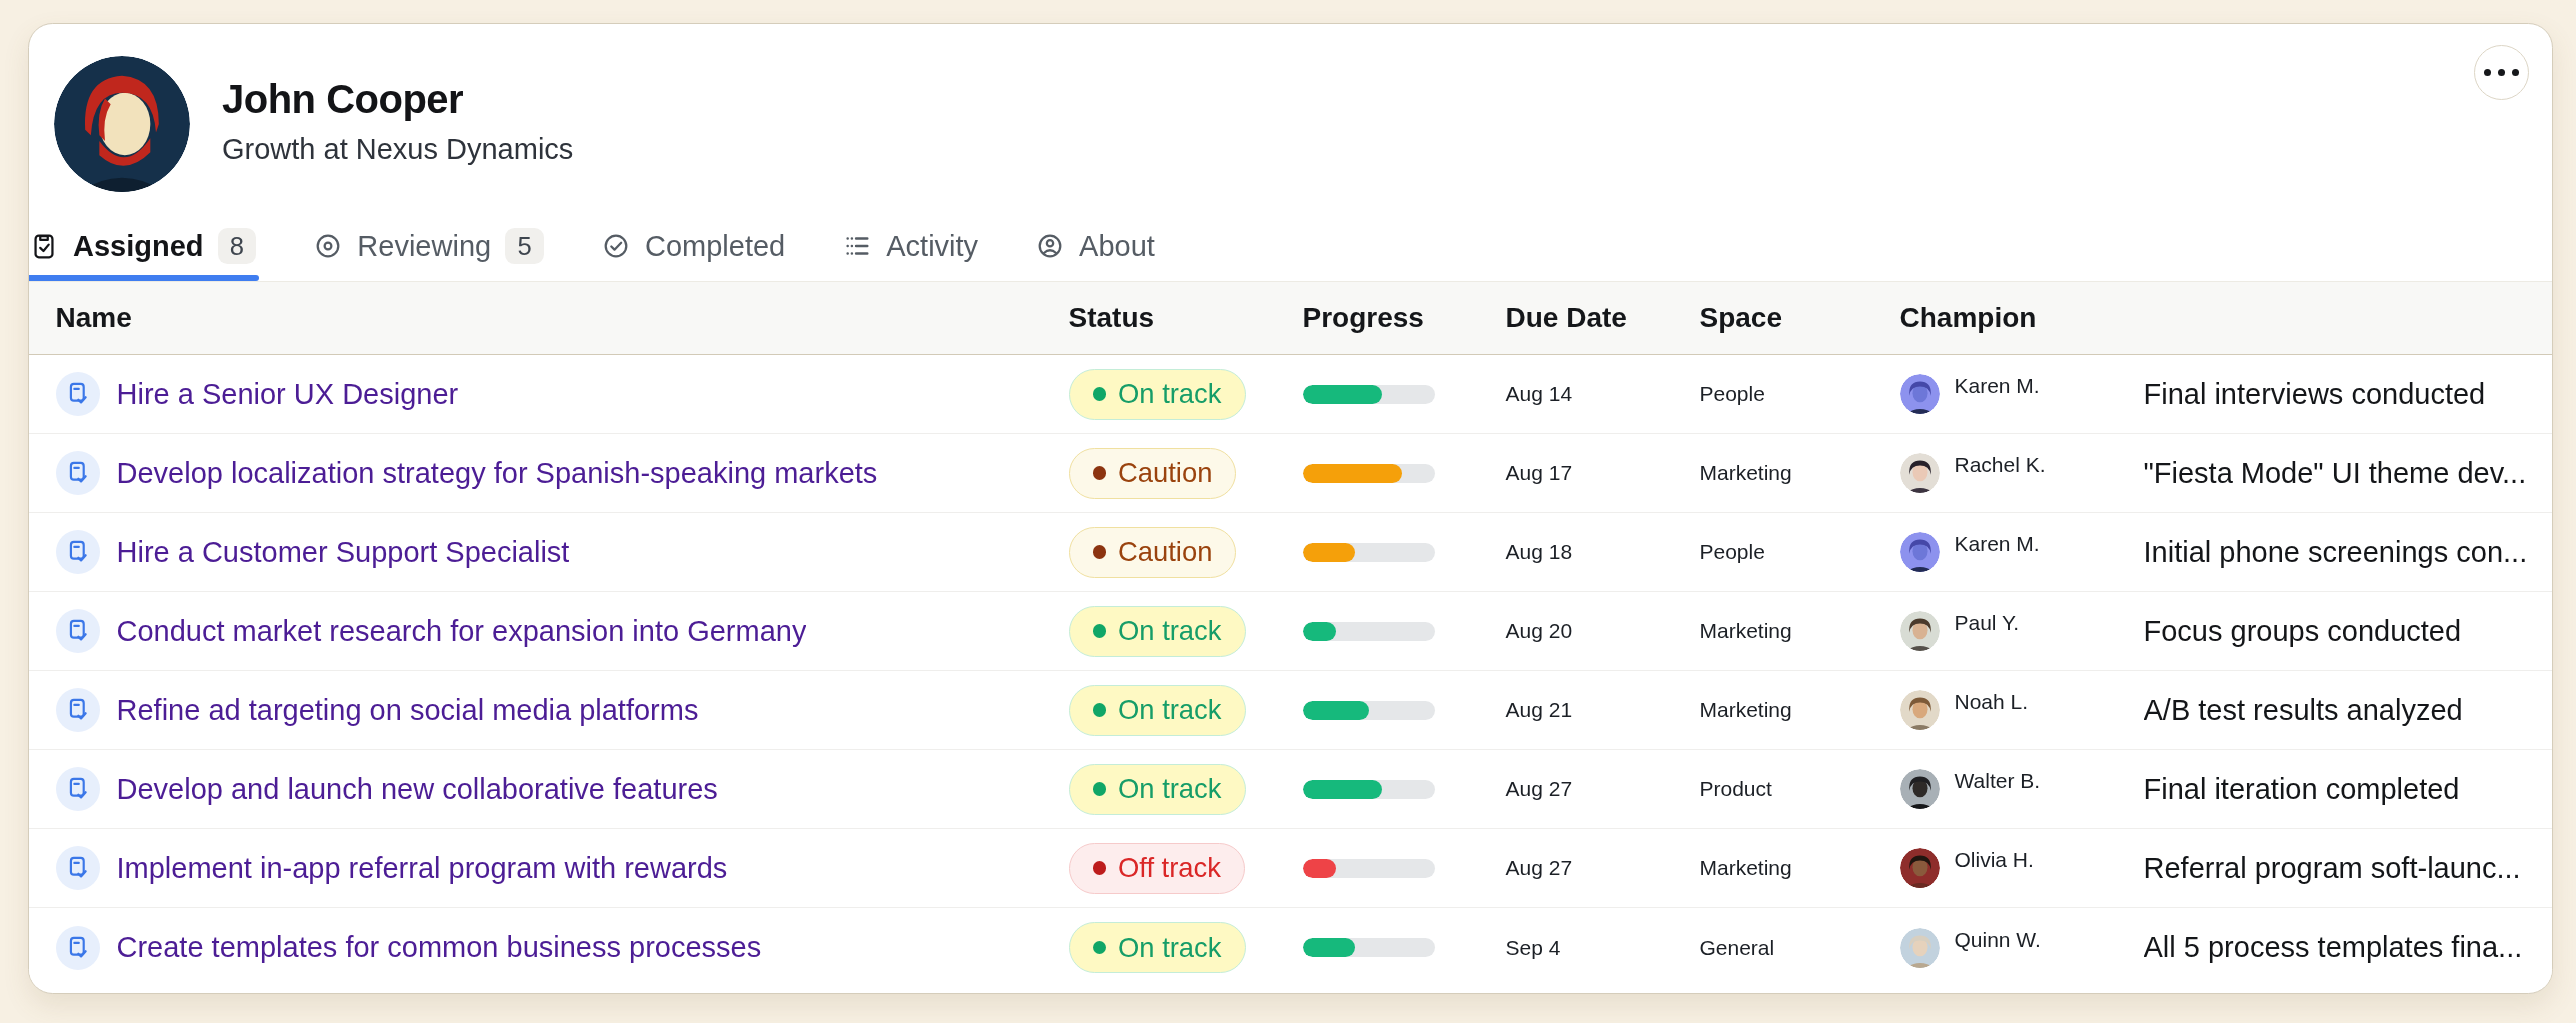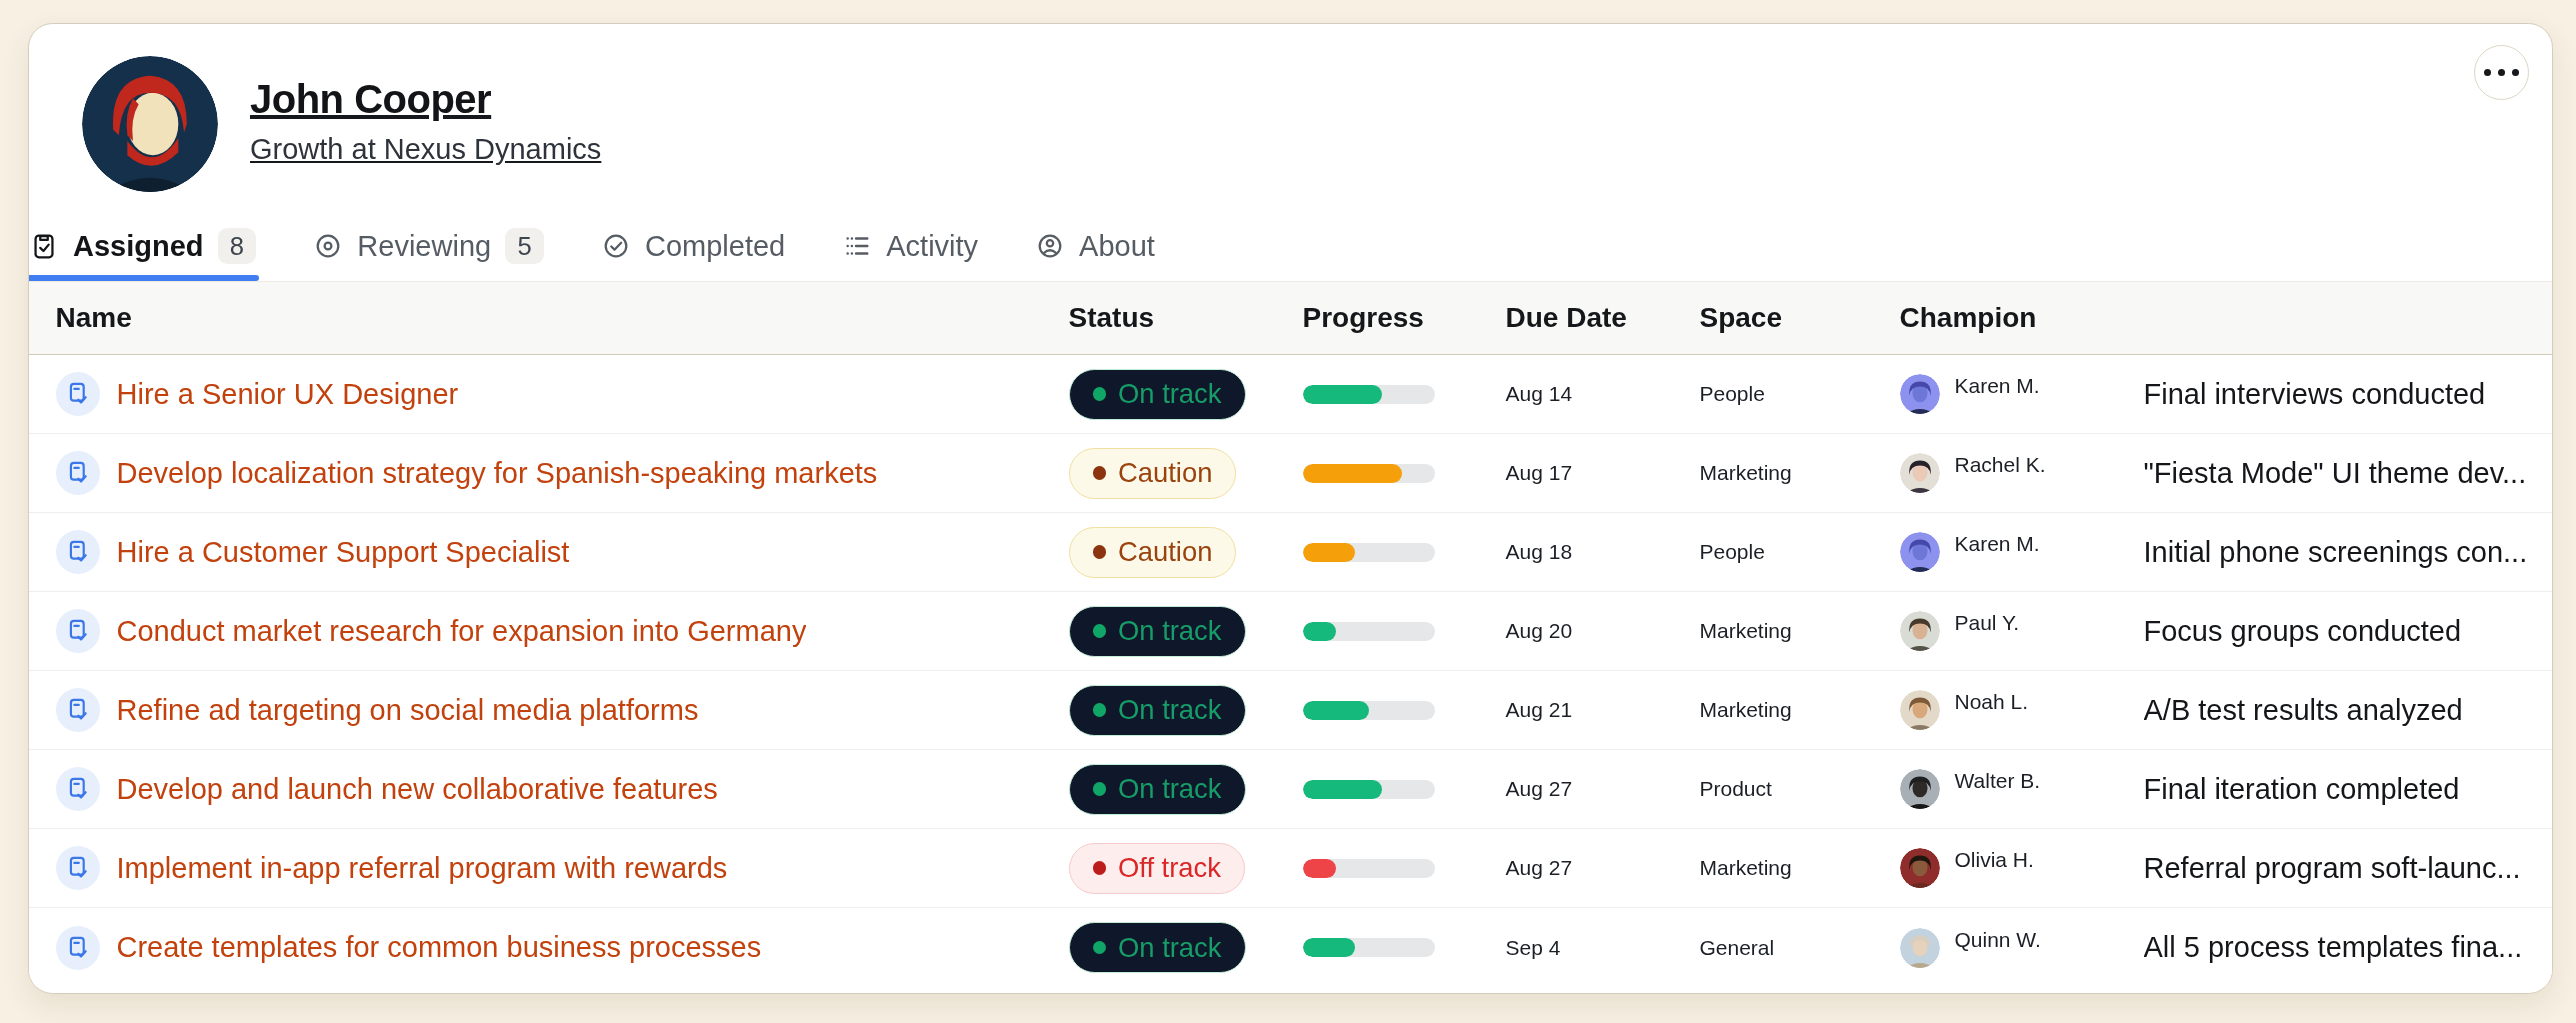--- a/index.html
+++ b/index.html
@@ -13,21 +13,21 @@
   .card {
     position: absolute; left: 28px; top: 23px;
     width: 2525px; height: 971px;
     background: #ffffff;
     border: 1.9px solid #d5cdbb;
     border-radius: 24.6px;
     box-shadow: 0 11.4px 26.5px rgba(120,100,60,.12);
     overflow: hidden;
   }
   
-  .profile-row { display: flex; align-items: flex-start; padding: 32px 38px 0 53px; position: relative; text-decoration: underline; }
+  .profile-row { display: flex; align-items: flex-start; padding: 32px 38px 0 25px; position: relative; }
   .big-avatar { width: 136px; height: 136px; border-radius: 50%; overflow: hidden; flex: 0 0 auto; }
   .big-avatar svg { display: block; width: 100%; height: 100%; }
   .profile-info { margin-left: 32px; padding-top: 21px; }
   .profile-name { font-size: 40px; font-weight: 700; color: #131417; letter-spacing: -0.5px; }
   .profile-sub { font-size: 29px; color: #2e333b; margin-top: 11.4px; }
   .menu-btn {
     position: absolute; top: 21px; right: 23px;
     width: 55px; height: 55px; border-radius: 50%;
     background: #fff; border: 1.9px solid #ddd6c6;
     display: flex; align-items: center; justify-content: center; gap: 6.6px;
@@ -65,28 +65,28 @@
   .th { display: flex; align-items: center; gap: 9.5px; }
   .th svg { width: 25.6px; height: 25.6px; }
   .row { height: 79px; border-bottom: 1.9px solid #efeeec; background: #fff; cursor: pointer; }
   .row:last-child { border-bottom: none; }
   .cell-name { display: flex; align-items: center; gap: 17px; min-width: 0; }
   .task-ic {
     width: 44px; height: 44px; border-radius: 50%; background: #e7effc;
     display: flex; align-items: center; justify-content: center; flex: 0 0 auto;
   }
   .task-ic svg { width: 25.6px; height: 25.6px; stroke: #3b77e8; }
-  .task-title { font-size: 29px; font-weight: 500; color: #c2410c; white-space: nowrap; overflow: hidden; }
+  .task-title { font-size: 29px; font-weight: 500; color: #4c1d95; white-space: nowrap; overflow: hidden; }
   .pill {
     display: inline-flex; align-items: center; gap: 12.3px;
     height: 51px; padding: 0 23px; border-radius: 26.5px;
     font-size: 27.4px; font-weight: 500; white-space: nowrap;
   }
   .pill i { width: 13.2px; height: 13.2px; border-radius: 50%; }
-  .st-on-track  { background: #0f172a; border: 1.9px solid #c4edd8; color: #169d68; }
+  .st-on-track  { background: #fef9c3; border: 1.9px solid #c4edd8; color: #169d68; }
   .st-on-track i  { background: #10a667; }
   .st-caution   { background: #fdf9e9; border: 1.9px solid #f0e0a0; color: #9a430e; }
   .st-caution i   { background: #8c3410; }
   .st-off-track { background: #fdeded; border: 1.9px solid #f6caca; color: #da2727; }
   .st-off-track i { background: #bd1c1c; }
   .pbar { width: 132px; height: 19px; border-radius: 9.5px; background: #e5e7e9; overflow: hidden; }
   .pbar .fill { height: 100%; border-radius: 9.5px; }
   .cell-txt { font-size: 21px; color: #1c2026; white-space: nowrap; }
   .cell-champ { display: flex; gap: 15px; }
   .sm-avatar { width: 40px; height: 40px; border-radius: 50%; overflow: hidden; flex: 0 0 auto; }

